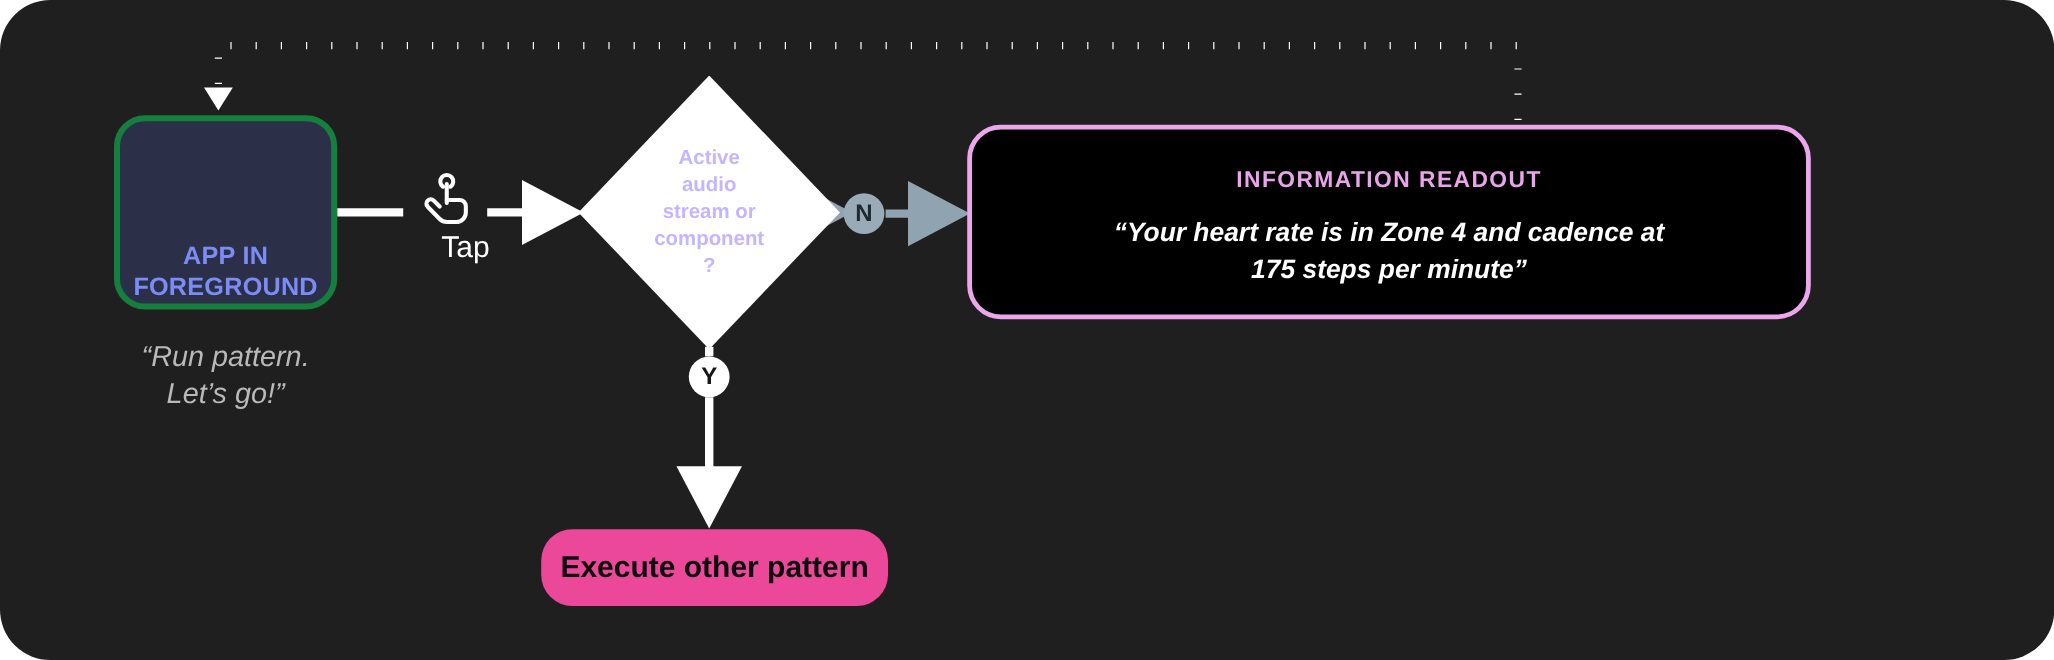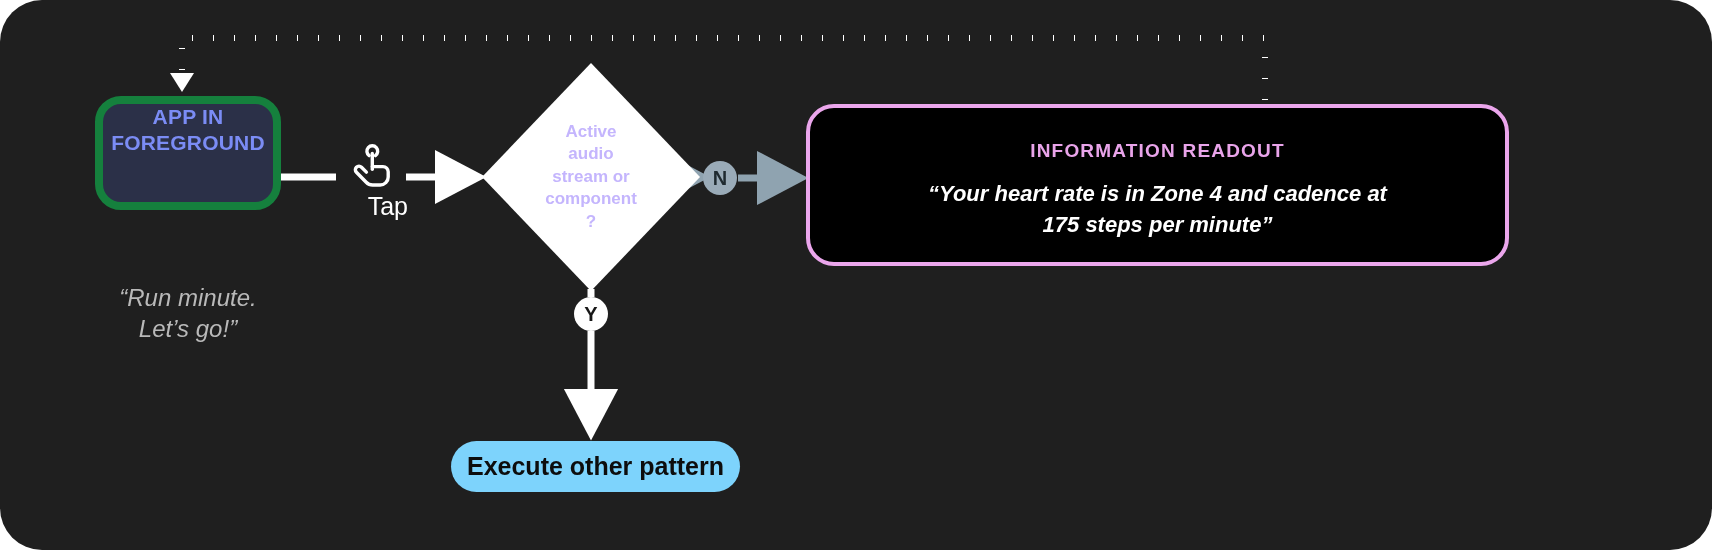--- a/index.html
+++ b/index.html
@@ -29,27 +29,27 @@
     width: 1712px;
     height: 550px;
   }
 
   
   .app-node {
     position: absolute;
     left: 95px;
     top: 96px;
     width: 186px;
-    height: 114px;
+    height: 162px;
     box-sizing: border-box;
     background: #2b3048;
-    border: 8px solid #15803d;
+    border: 5px solid #15803d;
     border-radius: 26px;
     display: flex;
-    align-items: flex-start;
+    align-items: flex-end;
     justify-content: center;
   }
   .app-node-label {
     color: #7b8cf5;
     font-size: 21px;
     font-weight: bold;
     line-height: 1.25;
     text-align: center;
     letter-spacing: 0.2px;
     white-space: pre-line;
@@ -177,23 +177,23 @@
     line-height: 1.42;
     white-space: pre-line;
   }
 
   
   .pill {
     position: absolute;
     left: 451px;
     top: 441px;
     width: 289px;
-    height: 51px;
+    height: 64px;
     box-sizing: border-box;
-    background: #7dd3fc;
+    background: #ec4899;
     border-radius: 26px;
     display: flex;
     align-items: center;
     justify-content: center;
   }
   .pill-label {
     color: #0d0d0d;
     font-size: 25px;
     font-weight: bold;
     line-height: 1;
@@ -232,21 +232,21 @@
 
     <path d="M1265,100 L1265,38 L182,38 L182,74" fill="none" stroke="#ffffff" stroke-width="6" stroke-linecap="butt" stroke-dasharray="1 20"></path>
     <path d="M170,73 L194,73 L182,92 z" fill="#ffffff"></path>
 
   </svg>
 
   <div class="app-node">
     <span class="app-node-label">APP IN
 FOREGROUND</span>
   </div>
-  <div class="app-caption">“Run minute.
+  <div class="app-caption">“Run pattern.
 Let’s go!”</div>
 
   <div class="tap-wrap">
     <svg class="tap-icon" viewBox="0 0 44 46" xmlns="http://www.w3.org/2000/svg">
       <g fill="none" stroke="#ffffff" stroke-width="3.4" stroke-linecap="round" stroke-linejoin="round">
         <path d="M19.2,13.6 a5.4,5.4 0 1 1 6.2,0"></path>
         <path d="M22.3,11.4 L22.3,27.2"></path>
         <path d="M22.3,24.6 L33.0,24.6 a5.2,5.2 0 0 1 5.2,5.2 L38.2,35.0
                  a8.0,8.0 0 0 1 -8.0,8.0 L22.6,43.0
                  a9.0,9.0 0 0 1 -6.4,-2.7 L6.4,30.3

